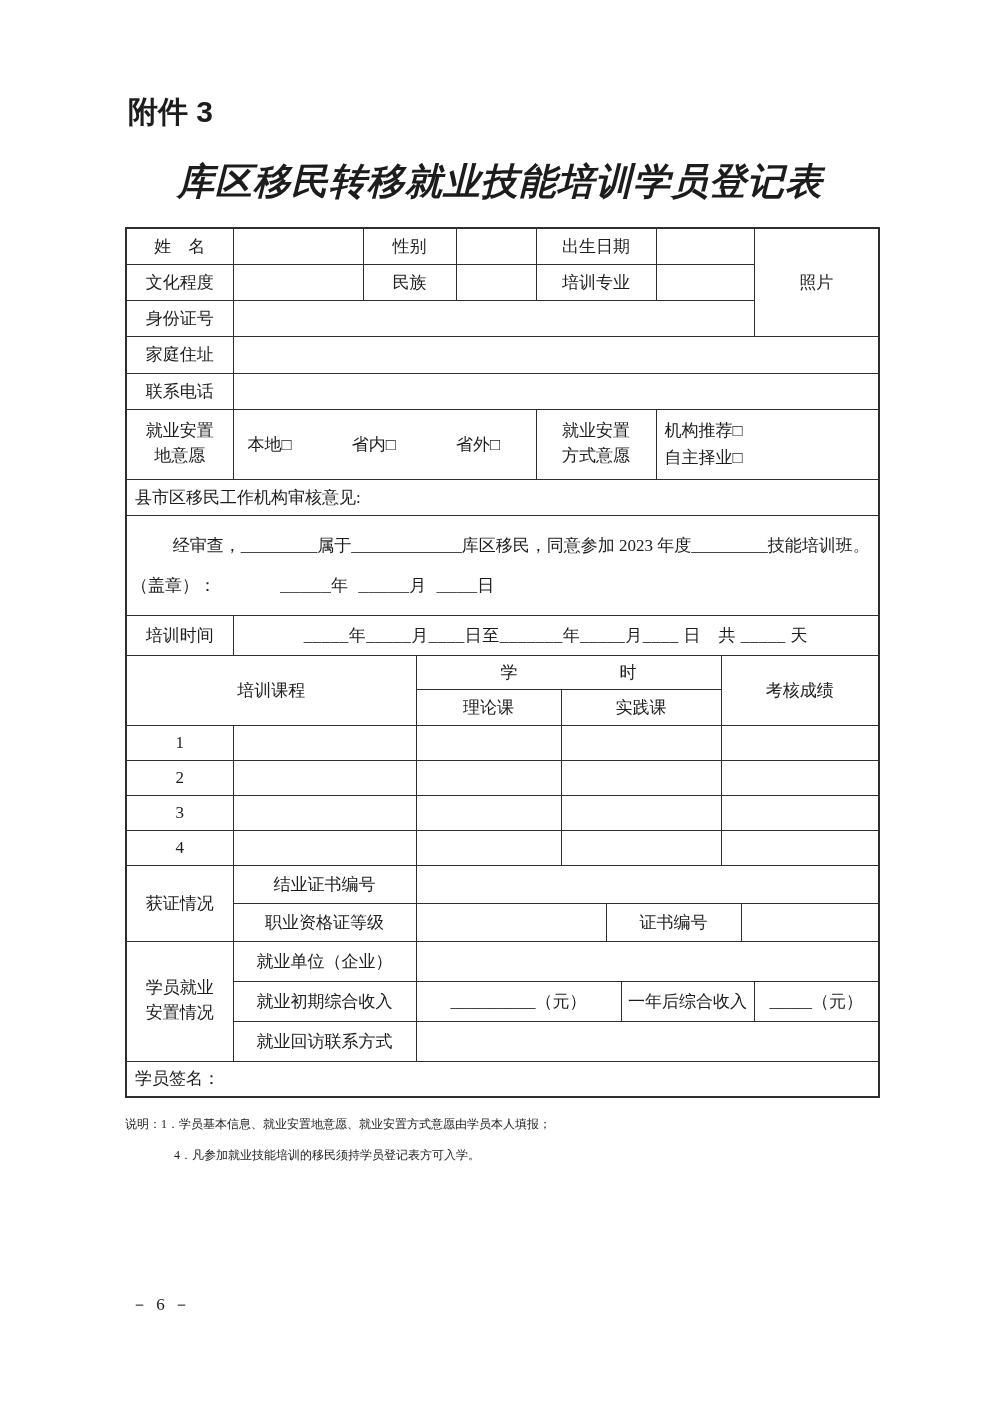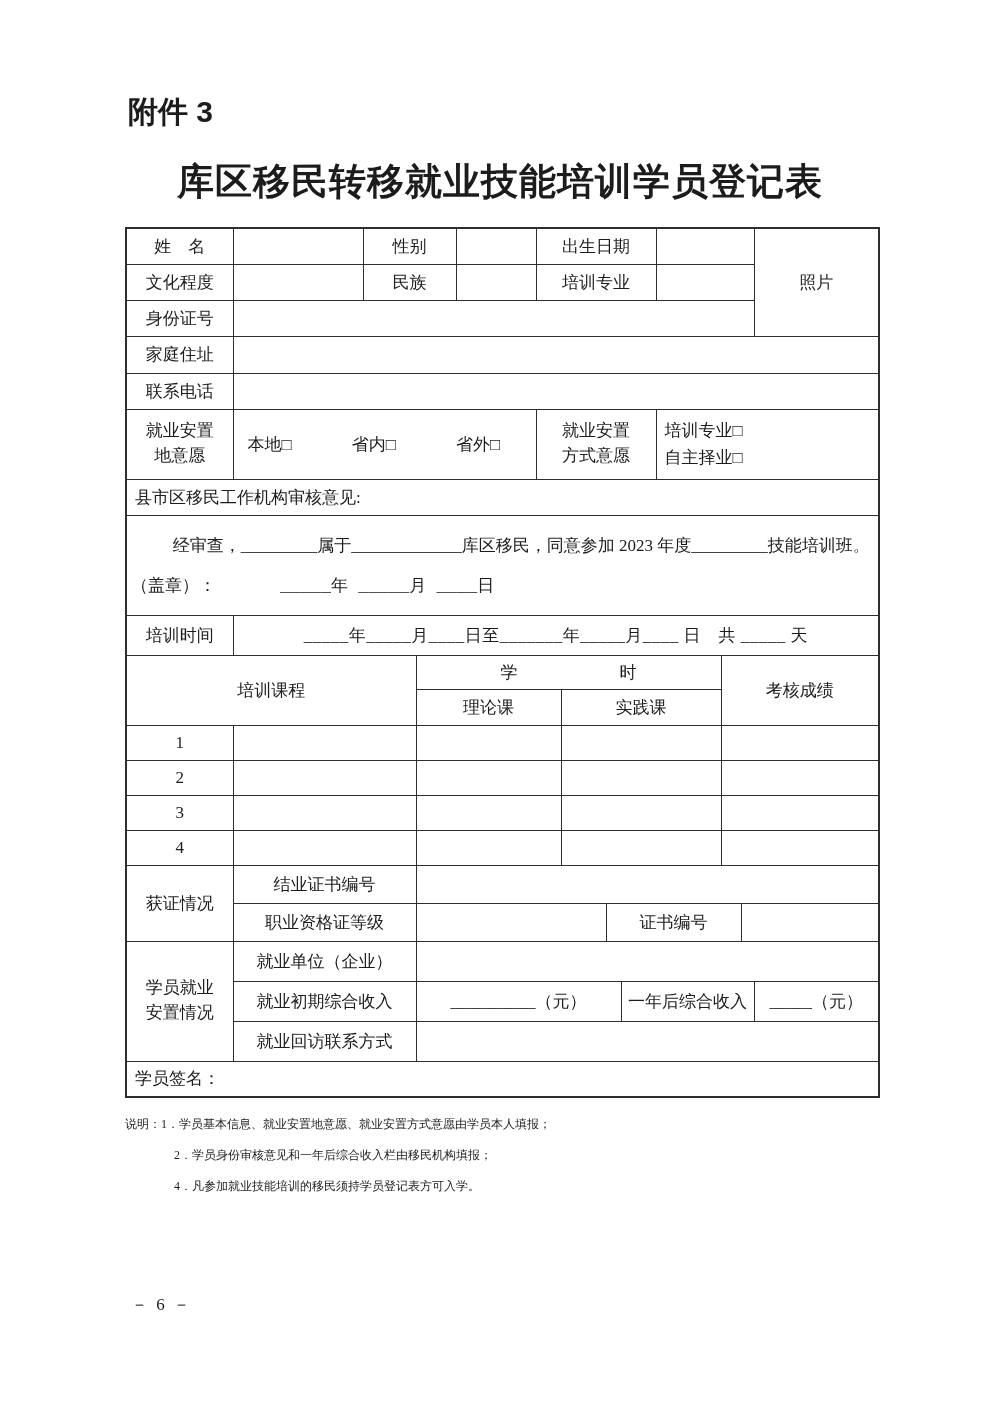--- a/index.html
+++ b/index.html
@@ -17,20 +17,21 @@
     font-weight: bold;
     font-size: 30px;
   }
   .title {
     margin-top: 24px;
     text-align: center;
     font-family: "Liberation Sans", "DejaVu Sans", sans-serif;
     font-weight: bold;
     font-size: 37px;
     letter-spacing: 1px;
+    font-style: italic;
   }
   table.form {
     border-collapse: collapse;
     table-layout: fixed;
     width: 753px;
     margin: 20px 0 0 125px;
     border: 2px solid #2e2e2e;
   }
   table.form td {
     border: 1px solid #2e2e2e;
@@ -127,21 +128,21 @@
       <div class="opts">
         <span>本地□</span>
         <span>省内□</span>
         <span>省外□</span>
       </div>
     </td>
     <td colspan="4" class="pre">就业安置
 方式意愿</td>
     <td colspan="4" class="tl">
       <div class="method-opts">
-        <div>培训专业□</div>
+        <div>机构推荐□</div>
         <div>自主择业□</div>
       </div>
     </td>
   </tr>
 
   <tr class="h36">
     <td colspan="13" class="tl">县市区移民工作机构审核意见:</td>
   </tr>
 
   <tr class="h100">
@@ -230,17 +231,16 @@
   <tr class="h36">
     <td colspan="13" class="tl">学员签名：</td>
   </tr>
 </tbody>
   </table>
 
 <div class="notes">
   <div class="note-first">
     <span>说明：</span><span>1．学员基本信息、就业安置地意愿、就业安置方式意愿由学员本人填报；</span>
   </div>
-  <div class="note-item">2．学员身份审核意见和一年后综合收入栏由移民机构填报；</div>
   <div class="note-item">4．凡参加就业技能培训的移民须持学员登记表方可入学。</div>
 </div>
 
 <div class="page-num">－ 6 －</div>
 
 </body></html>

